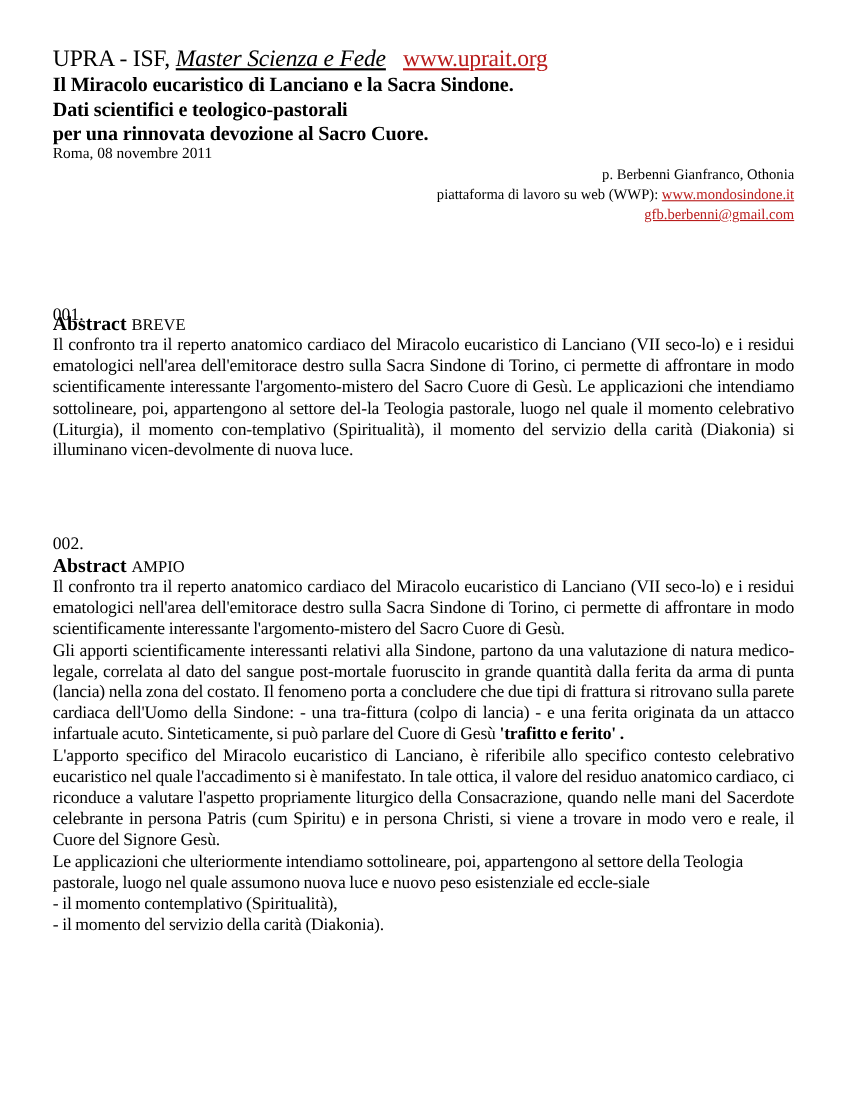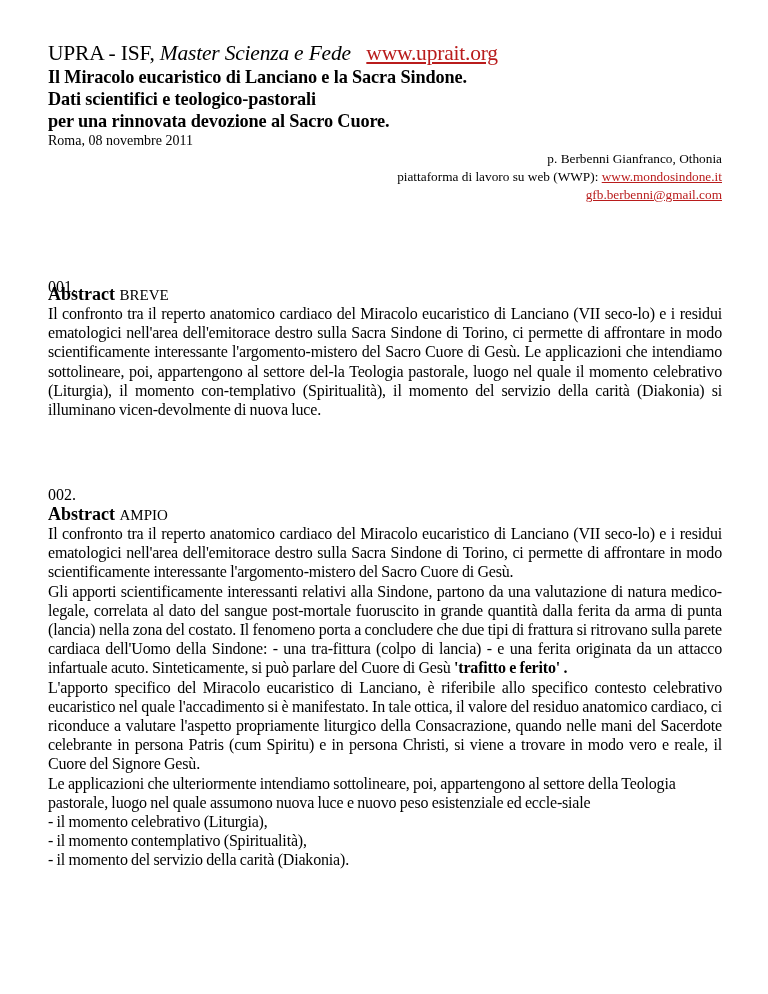--- a/index.html
+++ b/index.html
@@ -5,21 +5,21 @@
   html, body { margin: 0; padding: 0; background: #ffffff; }
   body {
     width: 768px; height: 994px; overflow: hidden; position: relative;
     font-family: "Liberation Serif", "DejaVu Serif", serif;
     color: #000000;
   }
   .page { position: absolute; left: 48px; top: 0; width: 674px; }
   a { color: #b91c1c; text-decoration: underline; }
 
   .hdr-line { position: absolute; left: 0; top: 41px; font-size: 21.5px; white-space: nowrap; letter-spacing: -0.2px; }
-  .hdr-line i { font-style: italic; }
+  .hdr-line i { font-style: italic; text-decoration: underline; }
   .title { position: absolute; left: 0; font-size: 18.3px; font-weight: bold; white-space: nowrap; letter-spacing: -0.15px; }
   .t1 { top: 67px; } .t2 { top: 89px; } .t3 { top: 111px; }
   .date { position: absolute; left: 0; top: 133px; font-size: 14px; }
   .right { position: absolute; right: 0; font-size: 13.3px; text-align: right; white-space: nowrap; }
   .r1 { top: 151px; } .r2 { top: 169px; } .r3 { top: 187px; }
 
   .secnum { position: absolute; left: 0; font-size: 16px; }
   .sechead { position: absolute; left: 0; font-size: 18px; white-space: nowrap; }
   .sechead b { font-weight: bold; }
   .sechead span.sub { font-size: 15px; }
@@ -67,18 +67,17 @@
   <div class="secnum" style="top:486px;">002.</div>
   <div class="sechead" style="top:504px;">
     <b>Abstract</b>
     <span class="sub">AMPIO</span>
   </div>
   <div class="para" style="top:524px;">
     <p>Il confronto tra il reperto anatomico cardiaco del Miracolo eucaristico di Lanciano (VII seco-lo) e i residui ematologici nell'area dell'emitorace destro sulla Sacra Sindone di Torino, ci permette di affrontare in modo scientificamente interessante l'argomento-mistero del Sacro Cuore di Gesù.</p>
     <p><span>Gli apporti scientificamente interessanti relativi alla Sindone, partono da una valutazione di natura medico-legale, correlata al dato del sangue post-mortale fuoruscito in grande quantità dalla ferita da arma di punta (lancia) nella zona del costato. Il fenomeno porta a concludere che due tipi di frattura  si ritrovano sulla parete cardiaca dell'Uomo della Sindone: - una tra-fittura (colpo di lancia) - e una ferita originata da un attacco infartuale acuto. Sinteticamente, si può parlare del Cuore di Gesù </span><b>'trafitto e ferito' .</b></p>
     <p>L'apporto specifico del Miracolo eucaristico di Lanciano, è riferibile allo specifico contesto celebrativo eucaristico nel quale l'accadimento si è manifestato. In tale ottica, il valore del residuo anatomico cardiaco, ci riconduce a valutare l'aspetto propriamente liturgico della Consacrazione, quando nelle mani del Sacerdote celebrante in persona Patris (cum Spiritu) e in persona Christi, si viene a trovare in modo vero e reale, il Cuore del Signore Gesù.</p>
     <p style="text-align:left;">Le applicazioni che ulteriormente intendiamo sottolineare, poi, appartengono al settore della Teologia pastorale, luogo nel quale assumono nuova luce e nuovo peso esistenziale ed eccle-siale</p>
-    <p>- il momento celebrativo (Liturgia),</p>
     <p>- il momento contemplativo (Spiritualità),</p>
     <p>- il momento del servizio della carità (Diakonia).</p>
   </div>
 
 </div>
 
 </body></html>

